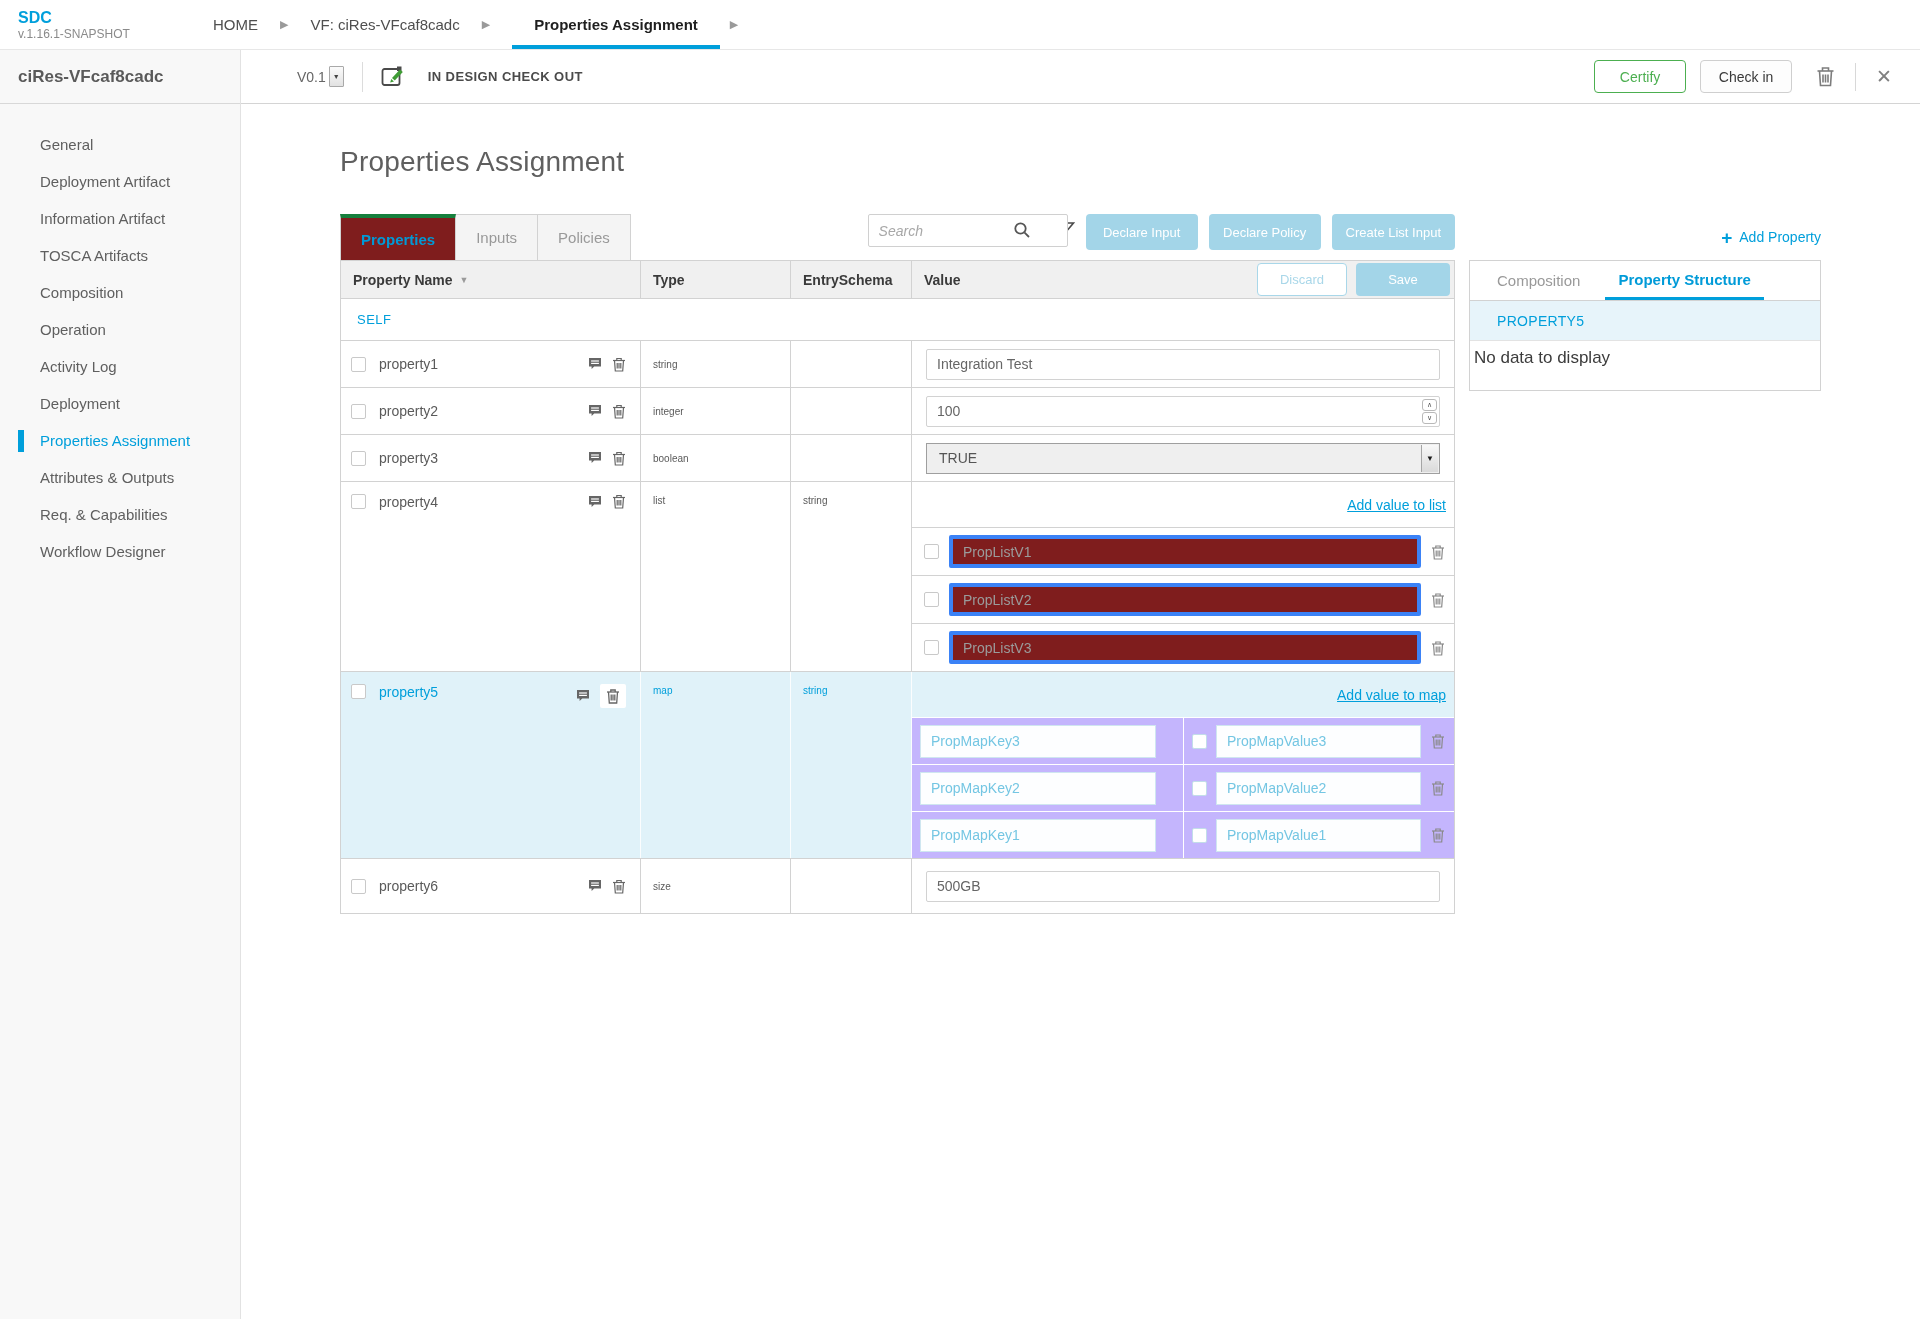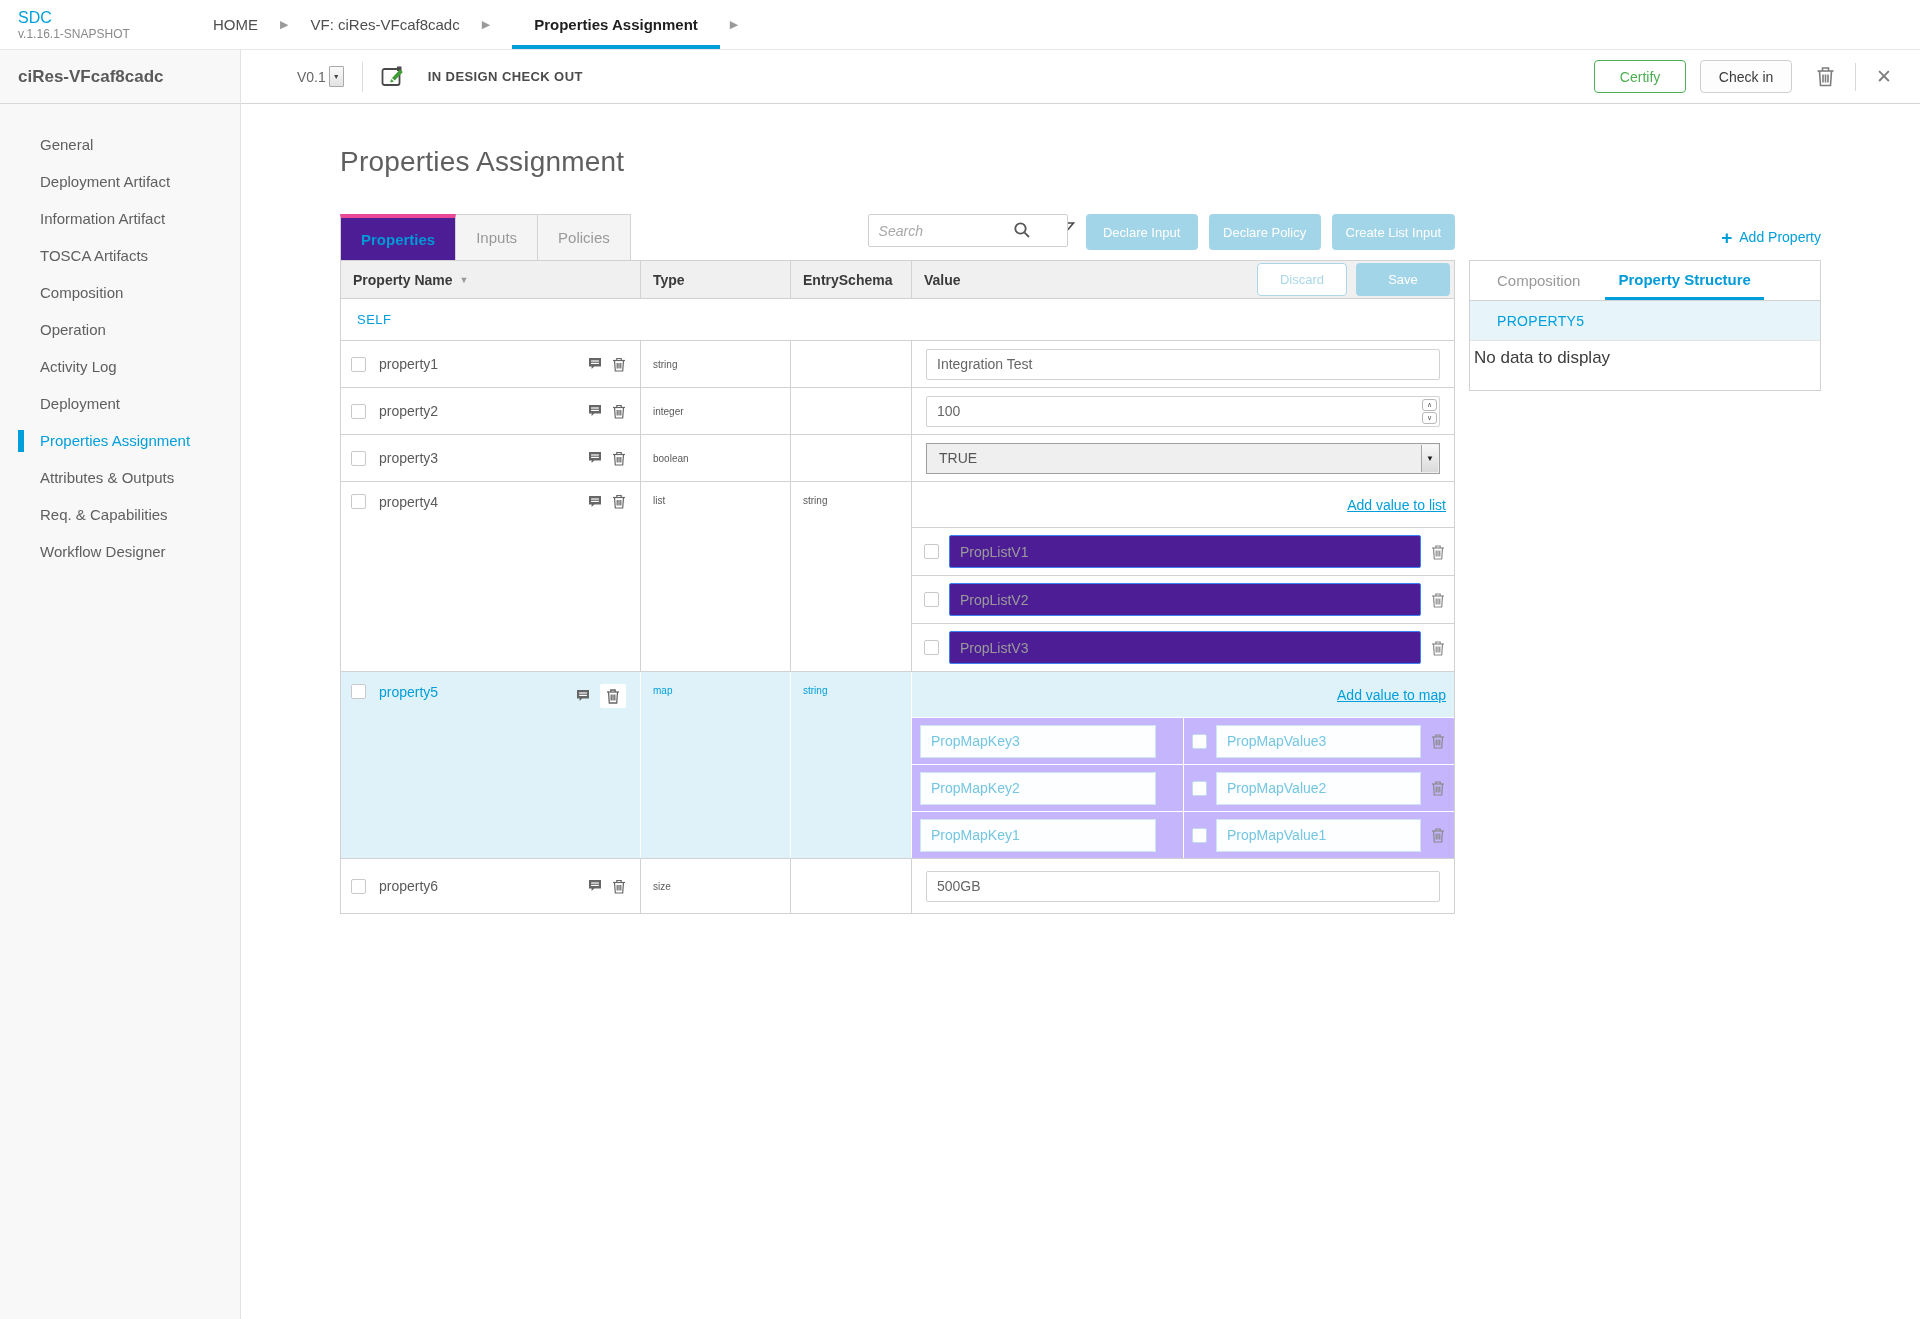--- a/index.html
+++ b/index.html
@@ -2,21 +2,21 @@
 <html><head>
 <meta charset="utf-8">
 <style>
   * { margin:0; padding:0; box-sizing:border-box; }
   html,body { width:1920px; height:1319px; }
   body { font-family:"Liberation Sans", sans-serif; color:#5a5a5a; background:#fff; overflow:hidden; }
 
   
   .top-nav { height:50px; display:flex; border-bottom:1px solid #e7e7e7; background:#fff; }
   .logo-block { width:213px; padding-left:18px; display:flex; flex-direction:column; justify-content:center; }
-  .logo { color:#009fdb; font-weight:400; font-size:16px; line-height:18px; }
+  .logo { color:#009fdb; font-weight:700; font-size:16px; line-height:18px; }
   .logo-version { color:#8a8a8a; font-size:12px; }
   .crumbs { display:flex; align-items:stretch; }
   .crumb { display:flex; align-items:center; font-size:15px; color:#4f4f4f; cursor:pointer; }
   .crumb.active { font-weight:700; color:#1f1f1f; padding:0 22px; box-shadow:inset 0 -4px 0 #009fdb; }
   .crumb-sep { color:#9a9a9a; font-size:11px; margin:0 22px; display:flex; align-items:center; }
   .crumb.active + .crumb-sep, .crumb-sep.after-active { margin:0 0 0 10px; }
 
   
   .app-body { display:flex; height:1269px; }
   .sidebar { width:241px; min-width:241px; background:#f8f8f8; border-right:1px solid #e2e2e2; }
@@ -46,21 +46,21 @@
   .page-title { font-size:28px; font-weight:300; color:#5f5f5f; margin:42px 0 36px 0; letter-spacing:.2px; }
   .content-row { display:flex; }
   .left-col { width:1115px; min-width:1115px; }
   .right-col { width:352px; min-width:352px; margin-left:14px; }
 
   
   .toolbar { display:flex; height:46px; }
   .tabs { display:flex; align-items:stretch; }
   .tab { display:flex; align-items:center; justify-content:center; padding:0 20px; font-size:15px; color:#999; background:#f4f4f4; border:1px solid #d2d2d2; border-bottom:none; border-left:none; cursor:pointer; }
   .tab:first-child { border-left:1px solid #d2d2d2; }
-  .tab.active { background:#4c1d95; color:#0099d6; font-weight:700; border-top:4px solid #ec4899; }
+  .tab.active { background:#7f1d1d; color:#0099d6; font-weight:700; border-top:4px solid #15803d; }
   .toolbar-right { margin-left:auto; display:flex; align-items:flex-start; }
   .search-wrap { position:relative; width:171px; }
   .search-input { width:200px; height:33px; border:1px solid #d0d0d0; border-radius:2px; padding:0 34px 0 10px; font-size:14px; color:#555; font-family:inherit; }
   .search-input::placeholder { font-style:italic; color:#a8a8a8; }
   .search-icon { position:absolute; right:8px; top:7px; }
   .filter-icon { margin:7px 0 0 15px; cursor:pointer; }
   .btn-blue { height:36px; min-width:112px; background:#a3d5e8; color:#fff; font-size:13px; border:none; border-radius:4px; display:flex; align-items:center; justify-content:center; margin-left:11px; padding:0 14px; cursor:pointer; font-family:inherit; }
 
   
   .ptable { border:1px solid #d2d2d2; }
@@ -97,21 +97,21 @@
   .num-wrap .vinput { padding-right:24px; }
   .spin { position:absolute; right:3px; top:3px; display:flex; flex-direction:column; gap:1px; }
   .spin span { width:15px; height:12px; border:1px solid #b9b9b9; border-radius:3px; background:#fff; font-size:7px; color:#555; display:flex; align-items:center; justify-content:center; line-height:1; cursor:pointer; }
   .fselect { width:100%; height:31px; border:1px solid #9f9f9f; background:#efefef; display:flex; align-items:center; position:relative; font-size:14px; color:#555; padding-left:12px; cursor:pointer; }
   .sel-arrow { position:absolute; right:1px; top:1px; bottom:1px; width:17px; background:linear-gradient(#f8f8f8,#dadada); border-left:1px solid #a5a5a5; display:flex; align-items:center; justify-content:center; font-size:8px; color:#1a1a1a; }
 
   .val-strip { height:45px; display:flex; align-items:center; justify-content:flex-end; padding-right:8px; }
   .add-link { color:#009fdb; font-size:14px; cursor:pointer;text-decoration:underline; }
   .sub-row { display:flex; align-items:center; border-top:1px solid #d2d2d2; height:48px; padding:0 9px 0 12px; }
   .sub-row .cb { margin-right:10px; }
-  .sub-input { flex:1; height:33px; border:1px solid #3b82f6; border-radius:2px; padding:0 10px; font-size:14px; color:#9b9b9b; background:#4c1d95; font-family:inherit; }
+  .sub-input { flex:1; height:33px; border:4px solid #3b82f6; border-radius:2px; padding:0 10px; font-size:14px; color:#9b9b9b; background:#7f1d1d; font-family:inherit; }
   .sub-trash { margin-left:10px; display:flex; align-items:center; cursor:pointer; }
 
   
   .trow.selected { background:#e0f2f9; }
   .trow.selected .cell { border-right-color:rgba(255,255,255,.85); }
   .trow.selected .pname, .trow.selected .cell-type, .trow.selected .cell-es { color:#009fdb; }
   .trash-hl { background:#fff; border-radius:2px; padding:4px 6px; display:flex; align-items:center; cursor:pointer; }
   .map-row { display:flex; align-items:stretch; border-top:1px solid #fff; background:#c4b5fd; height:47px; }
   .map-key-region { width:272px; min-width:272px; display:flex; align-items:center; padding-left:8px; border-right:1px solid #fff; }
   .map-key-input { width:236px; height:33px; border:1px solid #cfe6f0; background:#fdfeff; color:#74c6e3; font-size:14px; padding:0 10px; font-family:inherit; }

